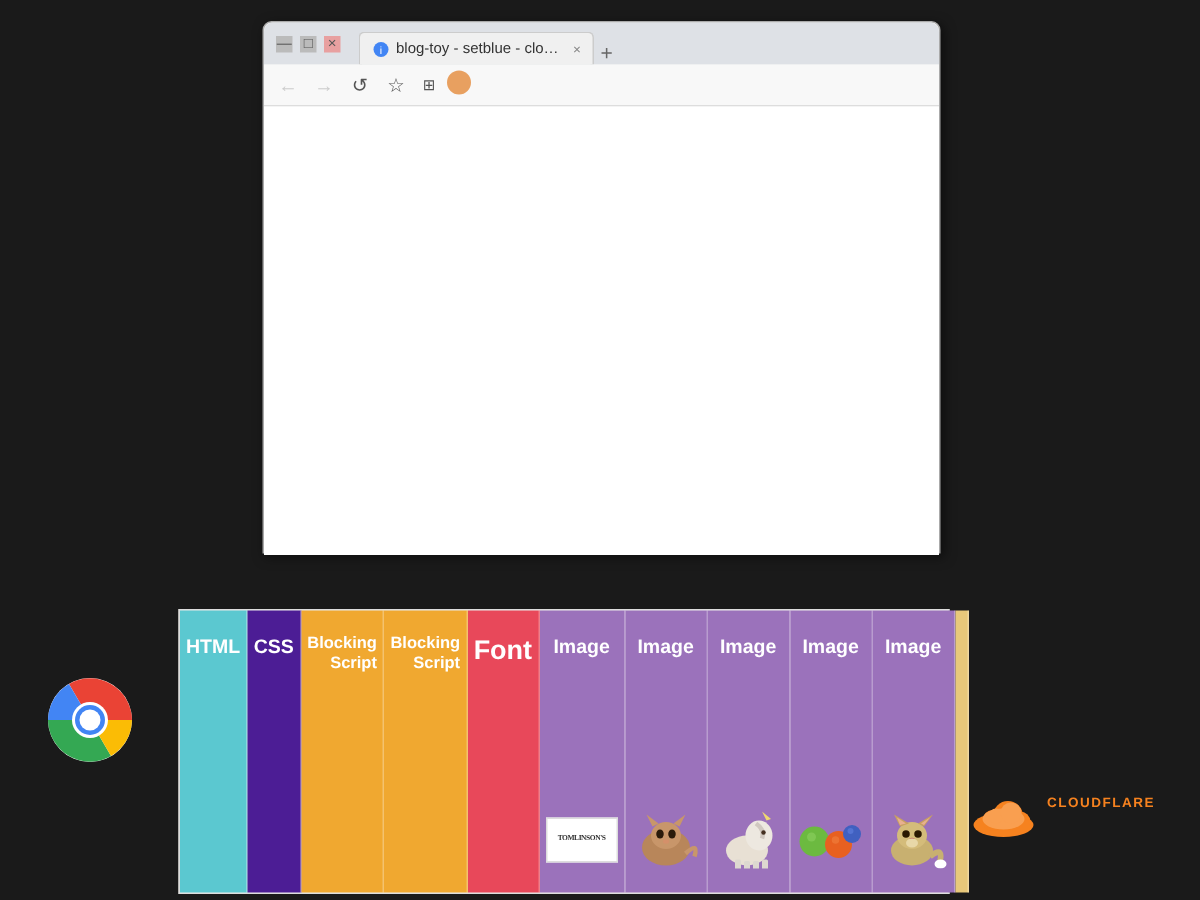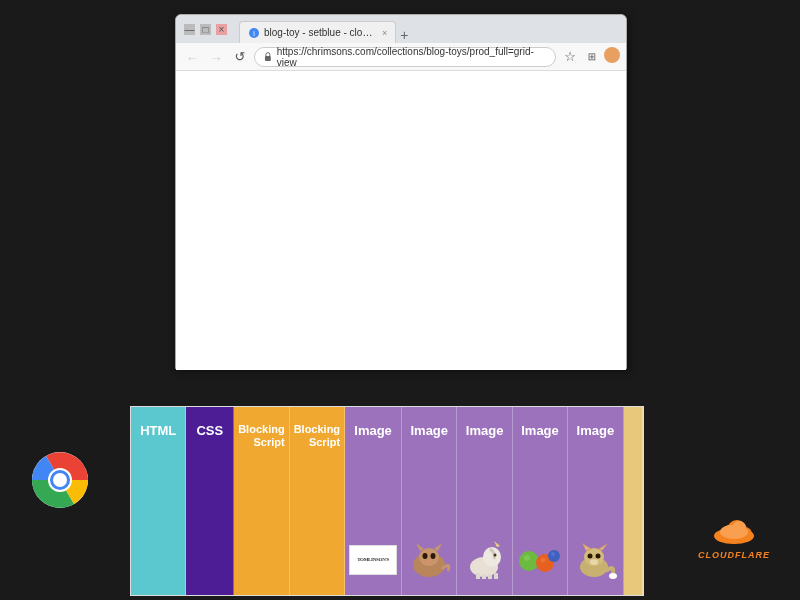--- a/index.html
+++ b/index.html
@@ -152,21 +152,21 @@
     .browser-content {
       background: white;
       height: calc(355px - 28px - 28px);
       border-radius: 0 0 0 0;
     }
 
     
     .bottom-panel {
       position: absolute;
       bottom: 4px;
-      left: 130px;
+      left: 119px;
       width: 514px;
       height: 190px;
       background: #f5f5f0;
       border: 1px solid #ddd;
     }
 
     .resource-bar {
       display: flex;
       height: 100%;
       align-items: stretch;
@@ -221,24 +221,23 @@
       width: 60px;
       height: 60px;
     }
 
     
     .cloudflare-area {
       position: absolute;
       bottom: 40px;
       right: 30px;
       display: flex;
-      flex-direction: column;
-      align-items: center;
+      flex-direction: row;
+      align-items: flex-start;
       gap: 4px;
-      font-style: italic;
     }
 
     
     .thumb-tomlinsons {
       background: white;
       width: 48px;
       height: 30px;
       display: flex;
       align-items: center;
       justify-content: center;
@@ -281,27 +280,20 @@
         <span class="tab-close">×</span>
       </div>
       <button class="new-tab-btn">+</button>
     </div>
   </div>
 
   <div class="browser-toolbar">
     <button class="nav-btn disabled">←</button>
     <button class="nav-btn disabled">→</button>
     <button class="nav-btn">↺</button>
-    <div class="address-bar">
-      <svg width="10" height="10" viewBox="0 0 10 10">
-        <rect x="2" y="4" width="6" height="5" rx="1" fill="#666"></rect>
-        <path d="M3 4 V2.5 A2 2 0 0 1 7 2.5 V4" fill="none" stroke="#666" stroke-width="1"></path>
-      </svg>
-      <span class="address-text">https://chrimsons.com/collections/blog-toys/prod_full=grid-view</span>
-    </div>
     <div class="toolbar-actions">
       <button class="nav-btn">☆</button>
       <button class="nav-btn" style="font-size:10px;">⊞</button>
       <div style="width:16px;height:16px;border-radius:50%;background:#e8a060;display:flex;align-items:center;justify-content:center;">
       </div>
     </div>
   </div>
 
   <div class="browser-content" style="background:white;">
   </div>
@@ -342,20 +334,24 @@
     <div class="resource-item item-blocking1">
       <span class="blocking-label">Blocking<br>Script</span>
       <div class="resource-thumbnail"></div>
     </div>
 
     <div class="resource-item item-blocking2">
       <span class="blocking-label">Blocking<br>Script</span>
       <div class="resource-thumbnail"></div>
     </div>
 
+    <div class="resource-item item-font">
+      <span class="resource-label" style="font-size:18px; font-weight:bold;">Font</span>
+      <div class="resource-thumbnail"></div>
+    </div>
 
     <div class="resource-item item-image1">
       <span class="resource-label">Image</span>
       <div class="resource-thumbnail">
         <div class="thumb-tomlinsons">
           <span style="font-size:5px; font-weight:bold; color:#333; text-align:center; font-family:serif; letter-spacing:-0.3px;">TOMLINSON'S</span>
         </div>
       </div>
     </div>
 

